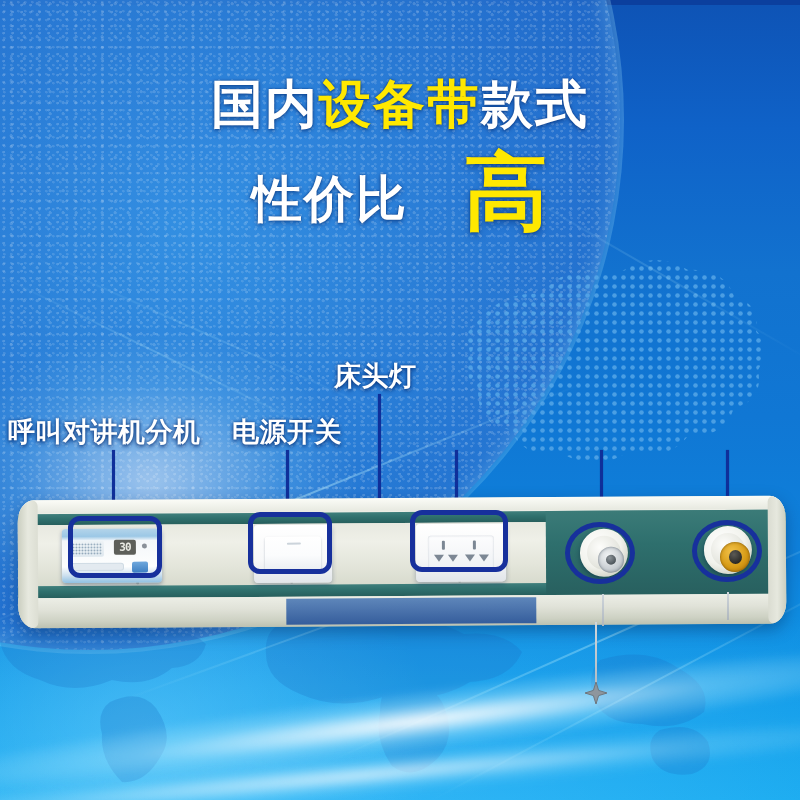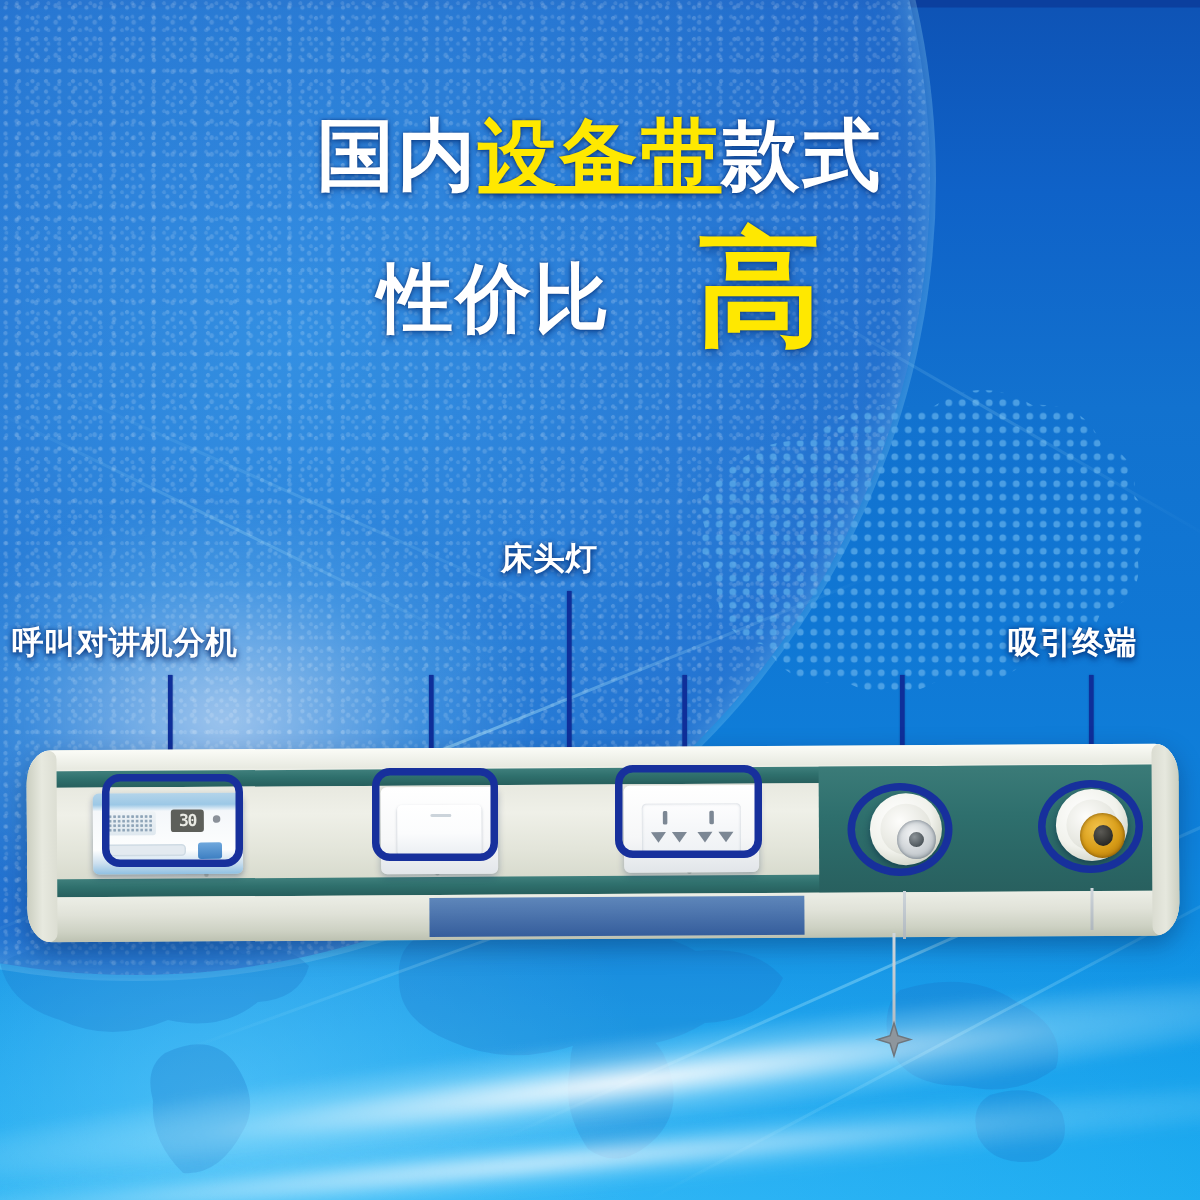--- a/index.html
+++ b/index.html
@@ -51,31 +51,31 @@
   .sheen2{position:absolute;left:-160px;top:752px;width:1120px;height:40px;
          background:radial-gradient(ellipse at 46% 50%, rgba(255,255,255,.75), rgba(190,240,255,.22) 40%, rgba(190,240,255,0) 74%);
          transform:rotate(-5deg);filter:blur(4px);}
   .topbar{position:absolute;left:0;top:0;width:800px;height:5px;background:#0b3f9e;}
 
   
   .headline{position:absolute;left:0;top:78px;width:800px;text-align:center;}
   .hl1{font-size:52px;font-weight:700;letter-spacing:2px;line-height:1;
        font-family:"DejaVu Sans","Liberation Sans",sans-serif;}
   .hl1 .w{color:#ffffff;text-shadow:0 2px 4px rgba(0,40,110,.55), 0 0 2px rgba(0,40,110,.8);}
-  .hl1 .y{color:#ffe800;text-shadow:0 2px 4px rgba(0,40,110,.55), 0 0 2px rgba(0,40,110,.8);text-decoration:underline;}
+  .hl1 .y{color:#ffe800;text-shadow:0 2px 4px rgba(0,40,110,.55), 0 0 2px rgba(0,40,110,.8);}
   .hl2{position:absolute;left:0;top:160px;width:800px;}
   .hl2row{display:flex;align-items:center;justify-content:center;gap:56px;}
   .hl2a{font-size:50px;font-weight:700;color:#ffffff;letter-spacing:2px;line-height:1;
         text-shadow:0 2px 5px rgba(0,40,110,.55),0 0 2px rgba(0,40,110,.8);}
   .hl2b{font-size:84px;font-weight:700;color:#ffe800;line-height:.92;
         text-shadow:0 3px 7px rgba(0,40,110,.5),0 0 2px rgba(0,40,110,.8);position:relative;top:-6px;}
 
   
   .callouts{position:absolute;left:0;top:0;width:800px;height:800px;}
-  .calloutLabel{position:absolute;font-size:21px;font-weight:700;color:#ffffff;white-space:nowrap;
+  .calloutLabel{position:absolute;font-size:27px;font-weight:700;color:#ffffff;white-space:nowrap;
      letter-spacing:.5px;text-shadow:0 2px 4px rgba(4,45,115,.85),0 0 3px rgba(4,45,115,.7);}
   .leader{position:absolute;width:3px;background:#0f2f9a;box-shadow:0 0 1px rgba(10,35,120,.8);}
 
   
   .panel{position:absolute;left:18px;top:498px;width:768px;height:128px;}
   .panel-body{position:absolute;left:0;top:0;width:100%;height:100%;
     border-radius:16px/22px;
     background:linear-gradient(180deg,#e9eae2 0%,#f3f4ee 6%,#e4e6dc 16%,#dfe1d6 40%,#d9dccf 62%,#cfd3c5 78%,#c3c8b9 92%,#b6bcac 100%);
     box-shadow:0 6px 16px rgba(0,25,70,.35);
     transform:rotate(-.35deg);overflow:hidden;}
@@ -215,22 +215,22 @@
   </div>
   <div class="hl2">
     <div class="hl2row">
       <span class="hl2a">性价比</span>
       <span class="hl2b">高</span>
     </div>
   </div>
 
   <div class="callouts">
     <div class="calloutLabel" style="left:8px;top:414px;font-family:Liberation Serif, serif;">呼叫对讲机分机</div>
+    <div class="calloutLabel" style="left:232px;top:414px;">电源开关</div>
     <div class="calloutLabel" style="left:334px;top:358px;">床头灯</div>
-    <div class="calloutLabel" style="left:672px;top:414px;">吸引终端</div>
 
     <div class="leader" style="left:112px;top:450px;height:80px;"></div>
     <div class="leader" style="left:286px;top:450px;height:76px;"></div>
     <div class="leader" style="left:378px;top:394px;height:216px;"></div>
     <div class="leader" style="left:455px;top:450px;height:76px;"></div>
     <div class="leader" style="left:600px;top:450px;height:86px;"></div>
     <div class="leader" style="left:726px;top:450px;height:84px;"></div>
   </div>
 
   <div class="panel">

